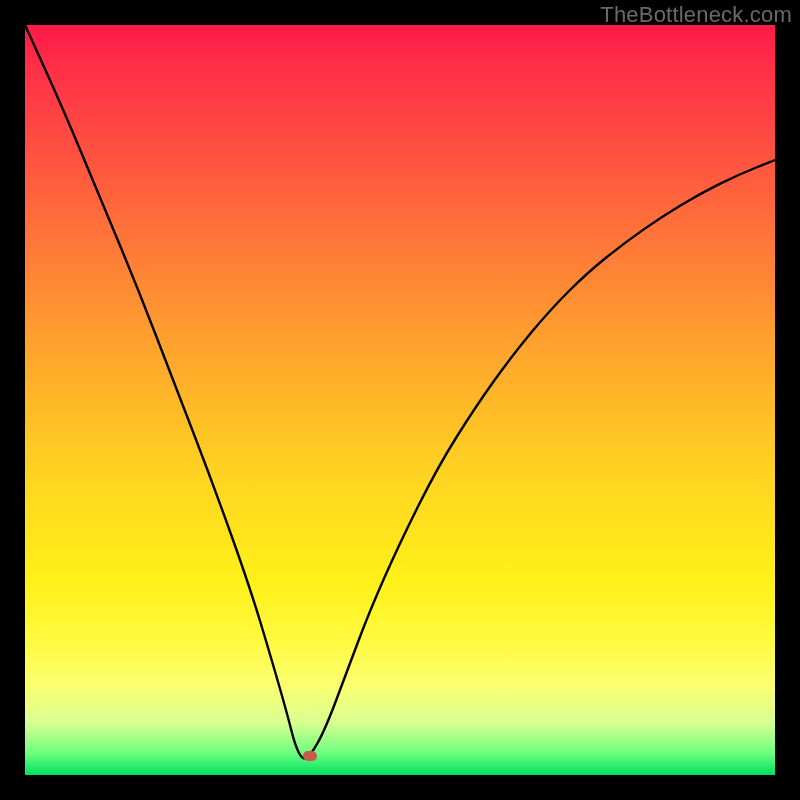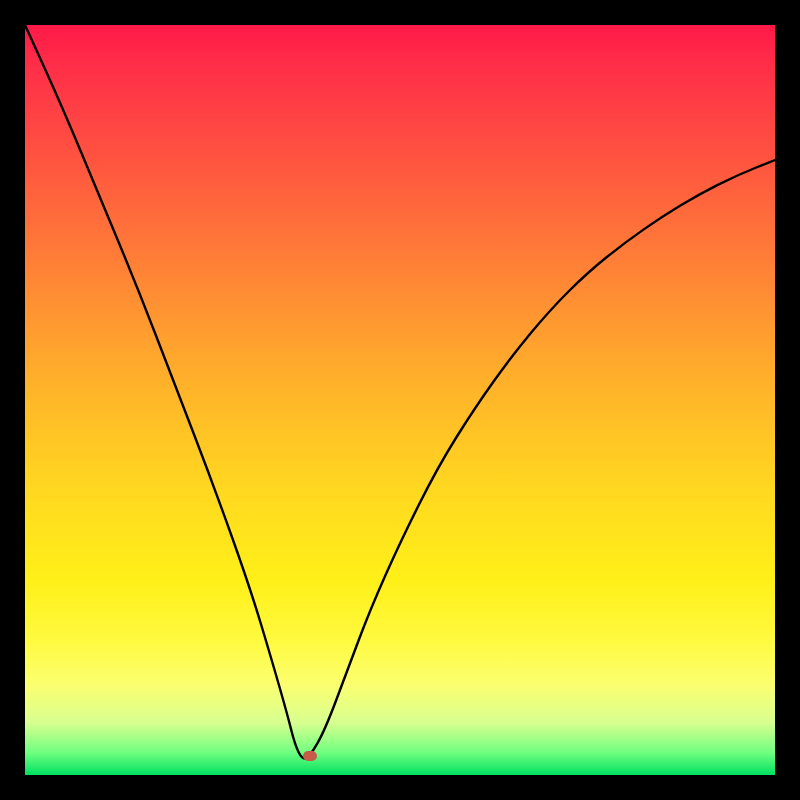--- a/index.html
+++ b/index.html
@@ -61,14 +61,15 @@
 
 <div class="frame">
 
   <div class="plot-area">
     <svg class="curve-svg" viewBox="0 0 750 750" preserveAspectRatio="none">
       <path id="curve-path" d="M 0.00 0.00 Q 0.00 0.00 18.75 41.25 Q 37.50 82.50 56.25 127.50 Q 75.00 172.50 93.75 217.50 Q 112.50 262.50 131.25 311.25 Q 150.00 360.00 168.75 408.75 Q 187.50 457.50 206.25 510.00 Q 225.00 562.50 236.25 600.00 Q 247.50 637.50 255.00 663.75 Q 262.50 690.00 266.25 705.00 Q 270.00 720.00 273.75 727.50 Q 277.50 735.00 281.25 733.13 Q 285.00 731.25 292.50 718.13 Q 300.00 705.00 311.25 675.00 Q 322.50 645.00 333.75 615.00 Q 345.00 585.00 360.00 551.25 Q 375.00 517.50 393.75 480.00 Q 412.50 442.50 431.25 412.50 Q 450.00 382.50 468.75 356.25 Q 487.50 330.00 506.25 307.50 Q 525.00 285.00 543.75 266.25 Q 562.50 247.50 581.25 232.50 Q 600.00 217.50 618.75 204.38 Q 637.50 191.25 656.25 180.00 Q 675.00 168.75 693.75 159.38 Q 712.50 150.00 731.25 142.50 T 750.00 135.00" fill="none" stroke="#000" stroke-width="2.4" stroke-linejoin="round" stroke-linecap="round"></path>
     </svg>
     <div id="marker-dot" class="marker" style="left: 278px; top: 726.25px; background: rgb(200, 90, 74);"></div>
   </div>
 
+  <div class="watermark">TheBottleneck.com</div>
 
 </div>
 
 </body></html>

